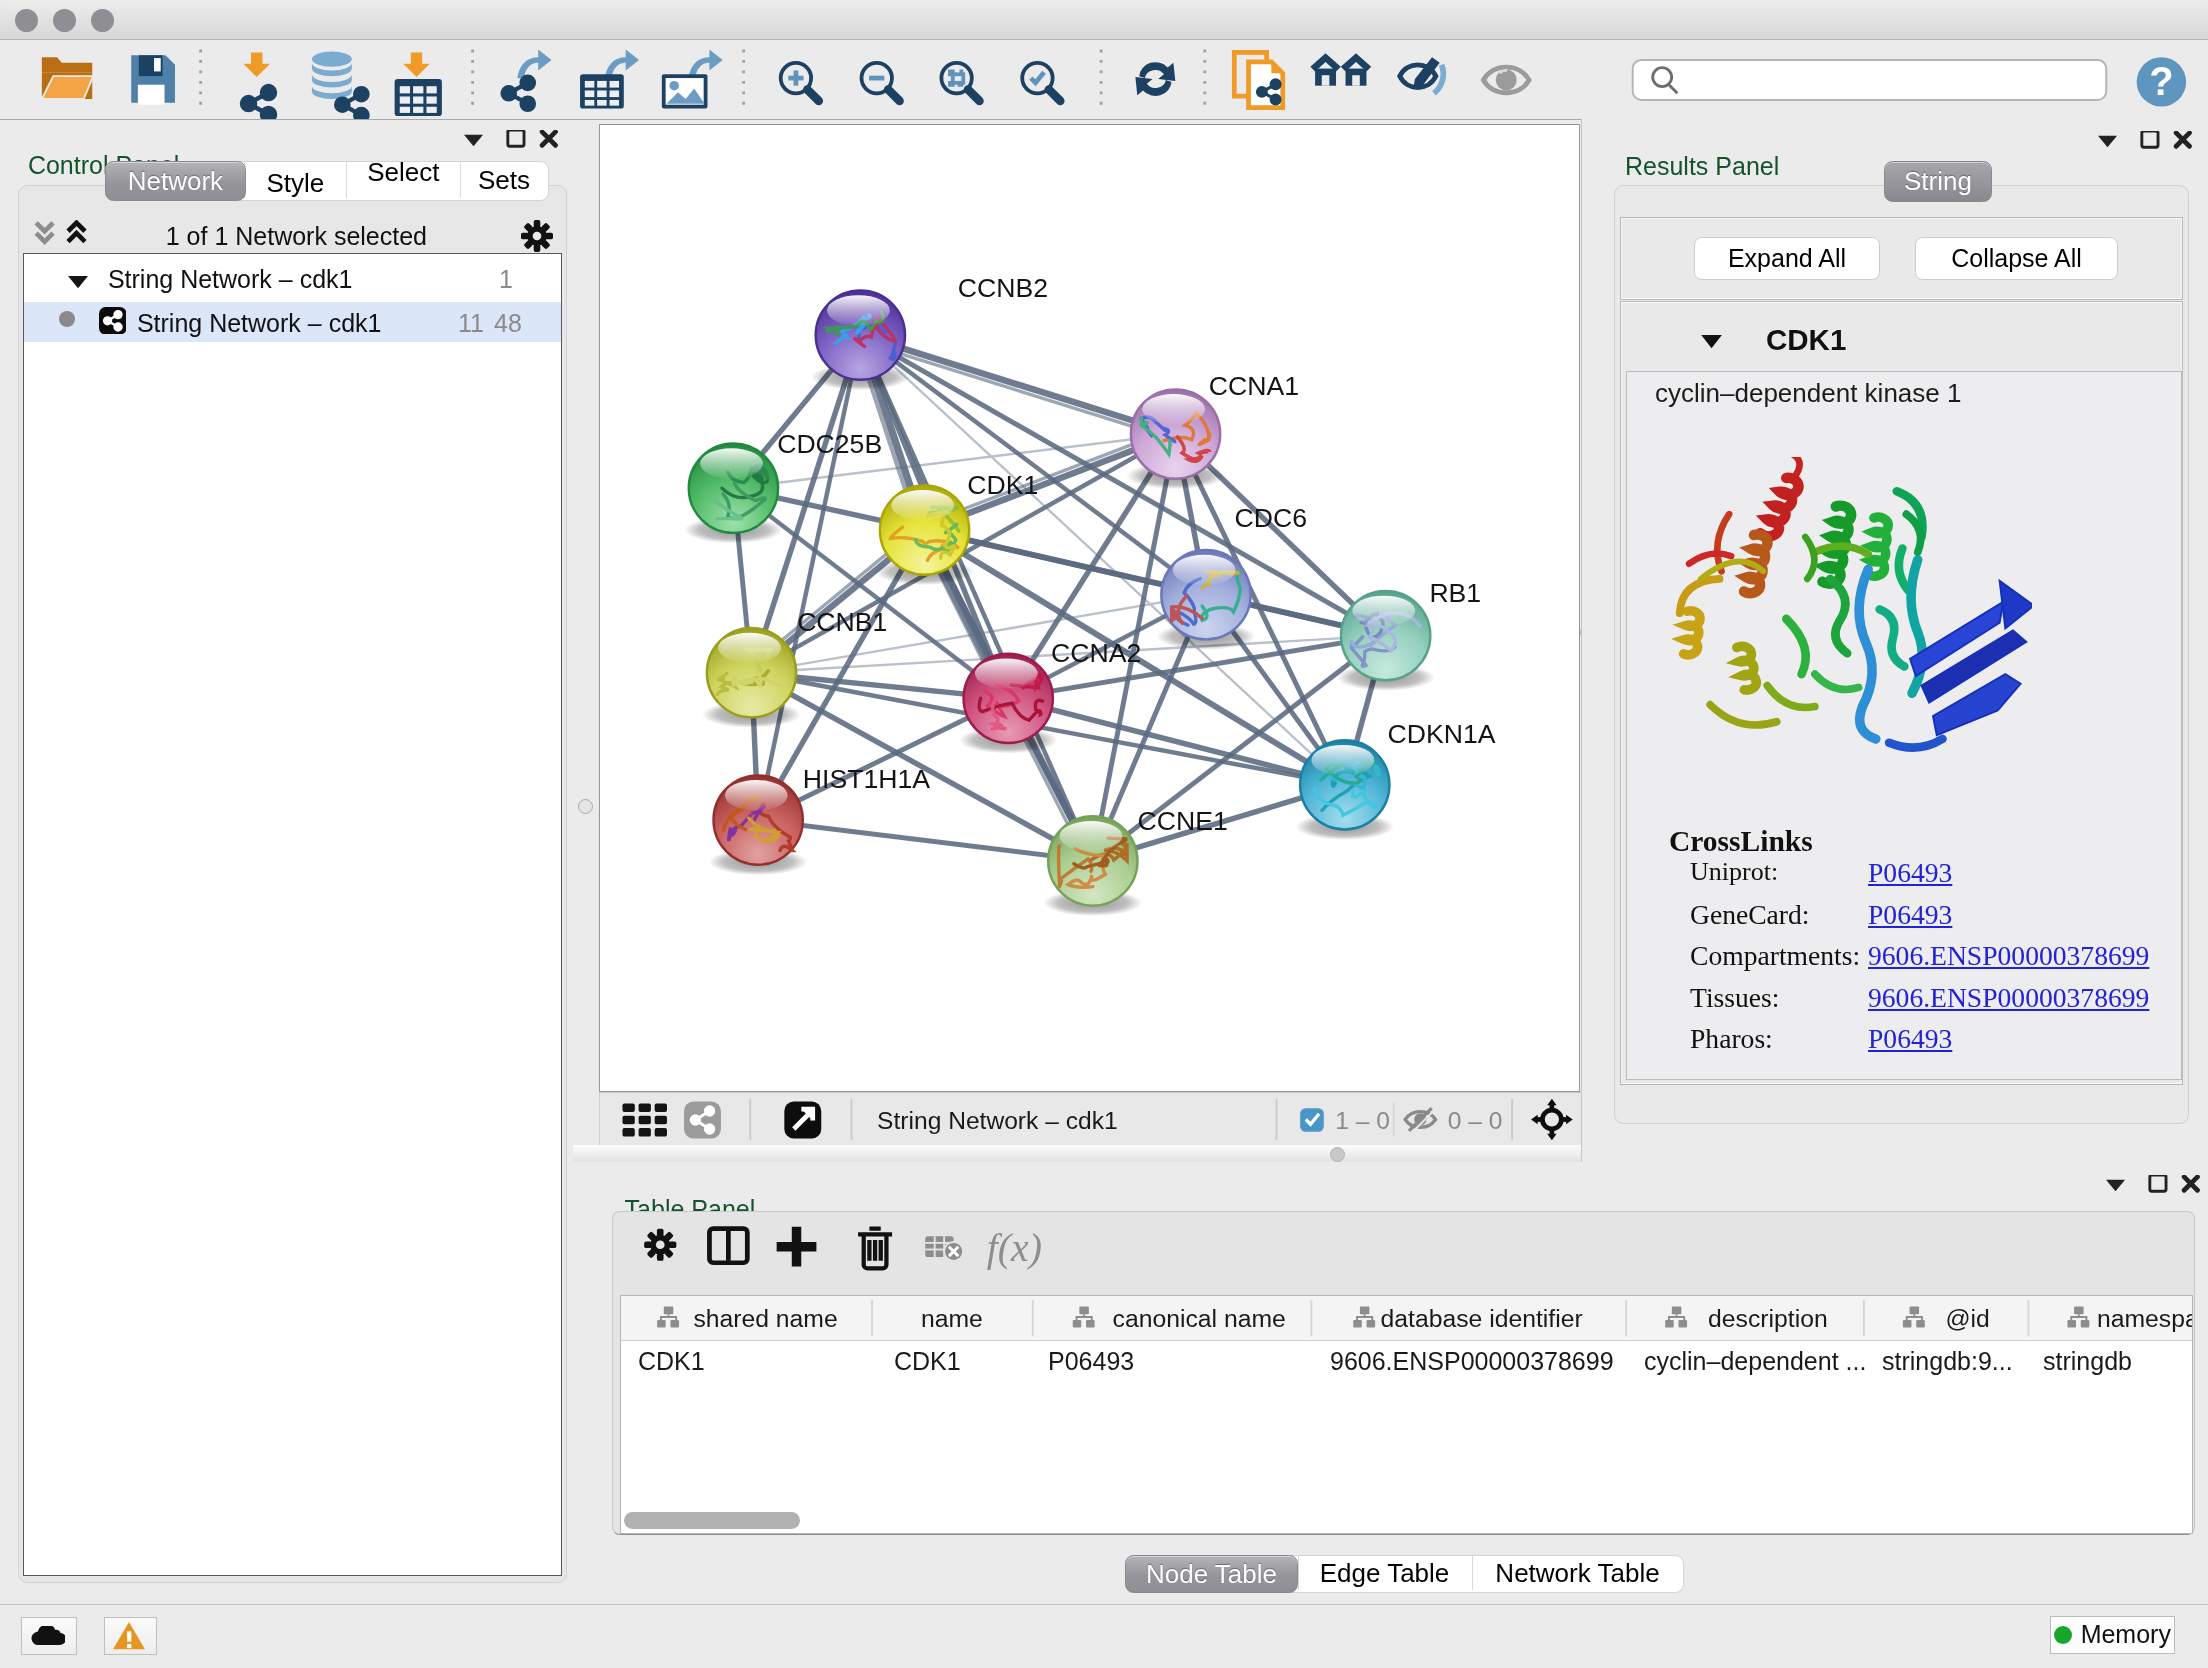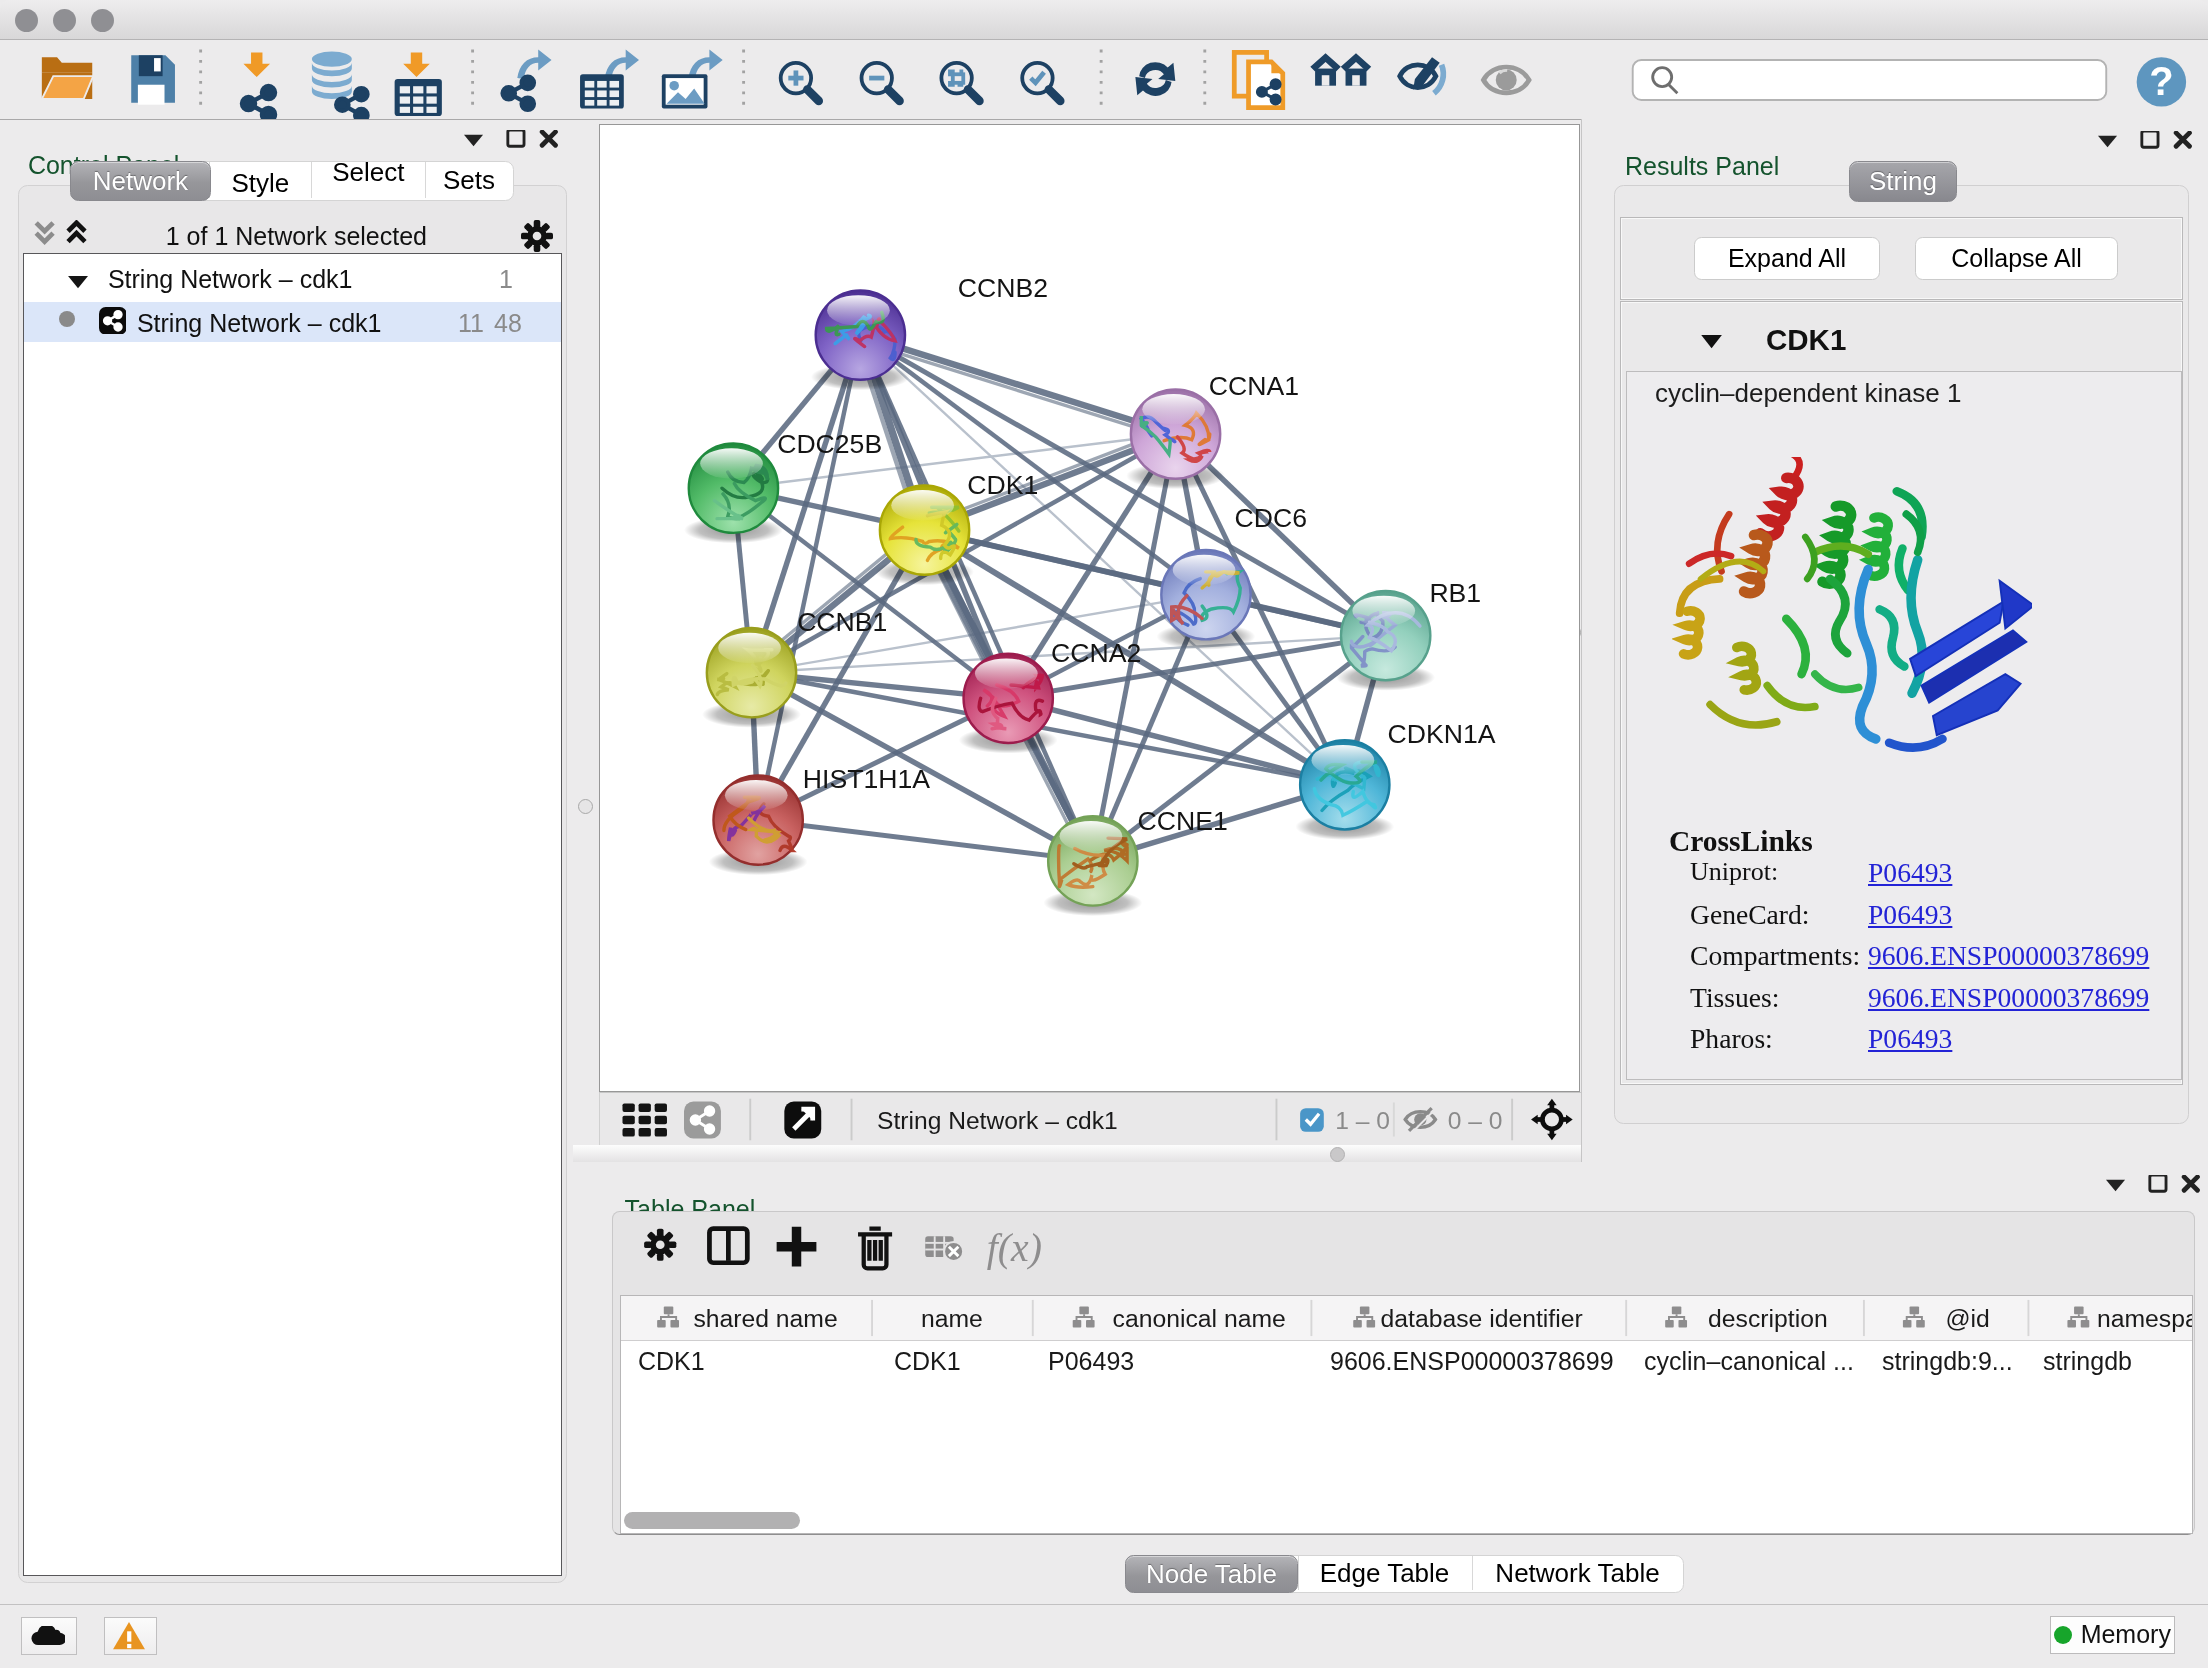--- a/index.html
+++ b/index.html
@@ -1,20 +1,20 @@
 <!DOCTYPE html>
 <html style="font-size:15px"><head>
 <meta charset="utf-8">
 <style>
 html,body{margin:0;padding:0;}
 body{width:2208px;height:1668px;position:relative;overflow:hidden;
   font-family:"Liberation Sans", sans-serif;background:#ecebec;}
 .abs{position:absolute;}
 .panel-title{font-size:25px;color:#14532d;margin-top:24px;}
-.ontop{z-index:5;} .graytab{background:linear-gradient(#b4b4b8,#96969a 55%,#8e8e93);color:#fff;
+.ontop{z-index:5;margin-left:35px;} .graytab{background:linear-gradient(#b4b4b8,#96969a 55%,#8e8e93);color:#fff;
   text-shadow:0 -1px 1px rgba(0,0,0,0.35);border:1px solid #89898e;
   box-shadow:inset 0 1px 0 rgba(255,255,255,0.45);}
 .whitetab{background:#fff;border:1px solid #d4d4d4;color:#111;}
 .tabtxt{display:flex;align-items:center;justify-content:center;font-size:26px;}
 </style>
 </head>
 <body>
 
 <div class="abs" style="left:0;top:0;width:2208px;height:39px;
   background:linear-gradient(#eeedee,#d8d7d8);border-bottom:1px solid #b4b3b4;
@@ -753,21 +753,21 @@
             <rect x="14" y="14" width="9" height="8" rx="1"></rect>
             <path d="M12,8 v3 M4,14 v-3 h16 v3" stroke="#8e8d8e" stroke-width="2" fill="none"></path>
           </g>
       </g>
     </svg>
     <div class="abs" style="left:0;top:44px;width:1571px;height:43px;font-size:25px;color:#1a1a1a;">
       <div class="abs" style="left:17px;top:6.7px;">CDK1</div>
       <div class="abs" style="left:273px;top:6.7px;">CDK1</div>
       <div class="abs" style="left:427px;top:6.7px;">P06493</div>
       <div class="abs" style="left:709px;top:6.7px;">9606.ENSP00000378699</div>
-      <div class="abs" style="left:1023px;top:6.7px;">cyclin–canonical ...</div>
+      <div class="abs" style="left:1023px;top:6.7px;">cyclin–dependent ...</div>
       <div class="abs" style="left:1261px;top:6.7px;">stringdb:9...</div>
       <div class="abs" style="left:1422px;top:6.7px;">stringdb</div>
     </div>
     <div class="abs" style="left:2.9px;top:216px;width:176px;height:17px;background:#b2b1b2;border-radius:8.6px;"></div>
   </div>
 
   <div class="abs whitetab tabtxt" style="left:528px;top:393px;width:557px;height:36px;border-radius:8.6px;"></div>
   <div class="abs" style="left:701px;top:394px;width:1px;height:34px;background:#d8d8d8;"></div>
   <div class="abs" style="left:875px;top:394px;width:1px;height:34px;background:#d8d8d8;"></div>
   <div class="abs graytab tabtxt" style="left:528px;top:393px;width:171px;height:36px;border-radius:8.6px;">Node Table</div>

